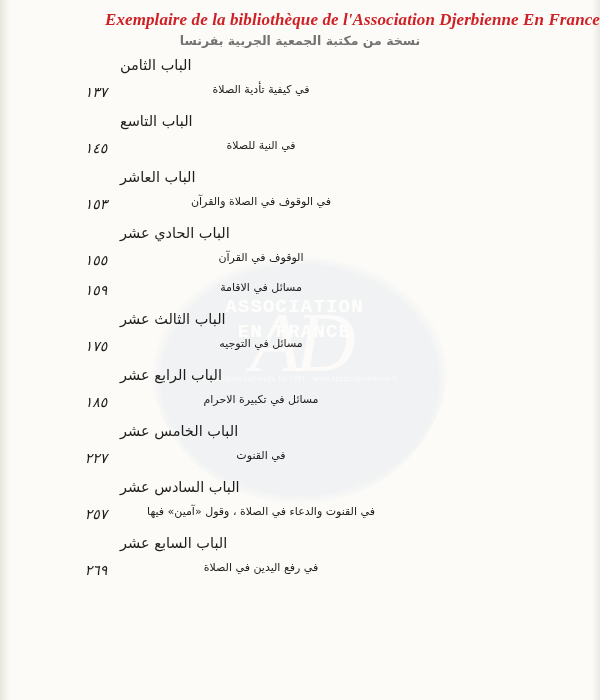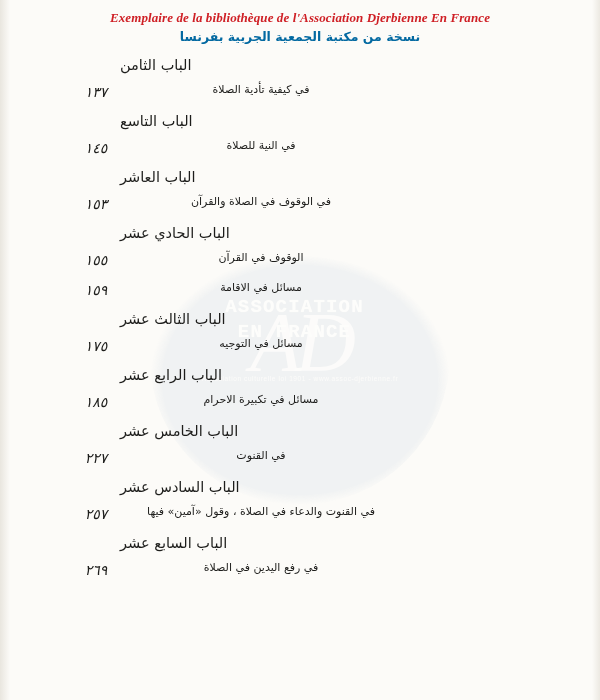--- a/index.html
+++ b/index.html
@@ -50,32 +50,33 @@
     top: 10px;
     left: 0;
     right: 0;
     text-align: center;
     z-index: 6;
   }
   .stamp-line-fr {
     font-family: "Liberation Serif", serif;
     font-style: italic;
     font-weight: bold;
-    font-size: 13px;
+    font-size: 17px;
     color: #cf2026;
     letter-spacing: 0.1px;
     direction: ltr;
     white-space: nowrap;
+    text-align: right;
   }
   .stamp-line-ar {
     margin-top: 3px;
     font-family: "DejaVu Sans", sans-serif;
     font-weight: bold;
     font-size: 12.5px;
-    color: #0369a1;
+    color: #737373;
     direction: rtl;
     white-space: nowrap;
   }
 
   
   .watermark {
     position: absolute;
     left: 50%;
     top: 255px;
     transform: translateX(-50%);

